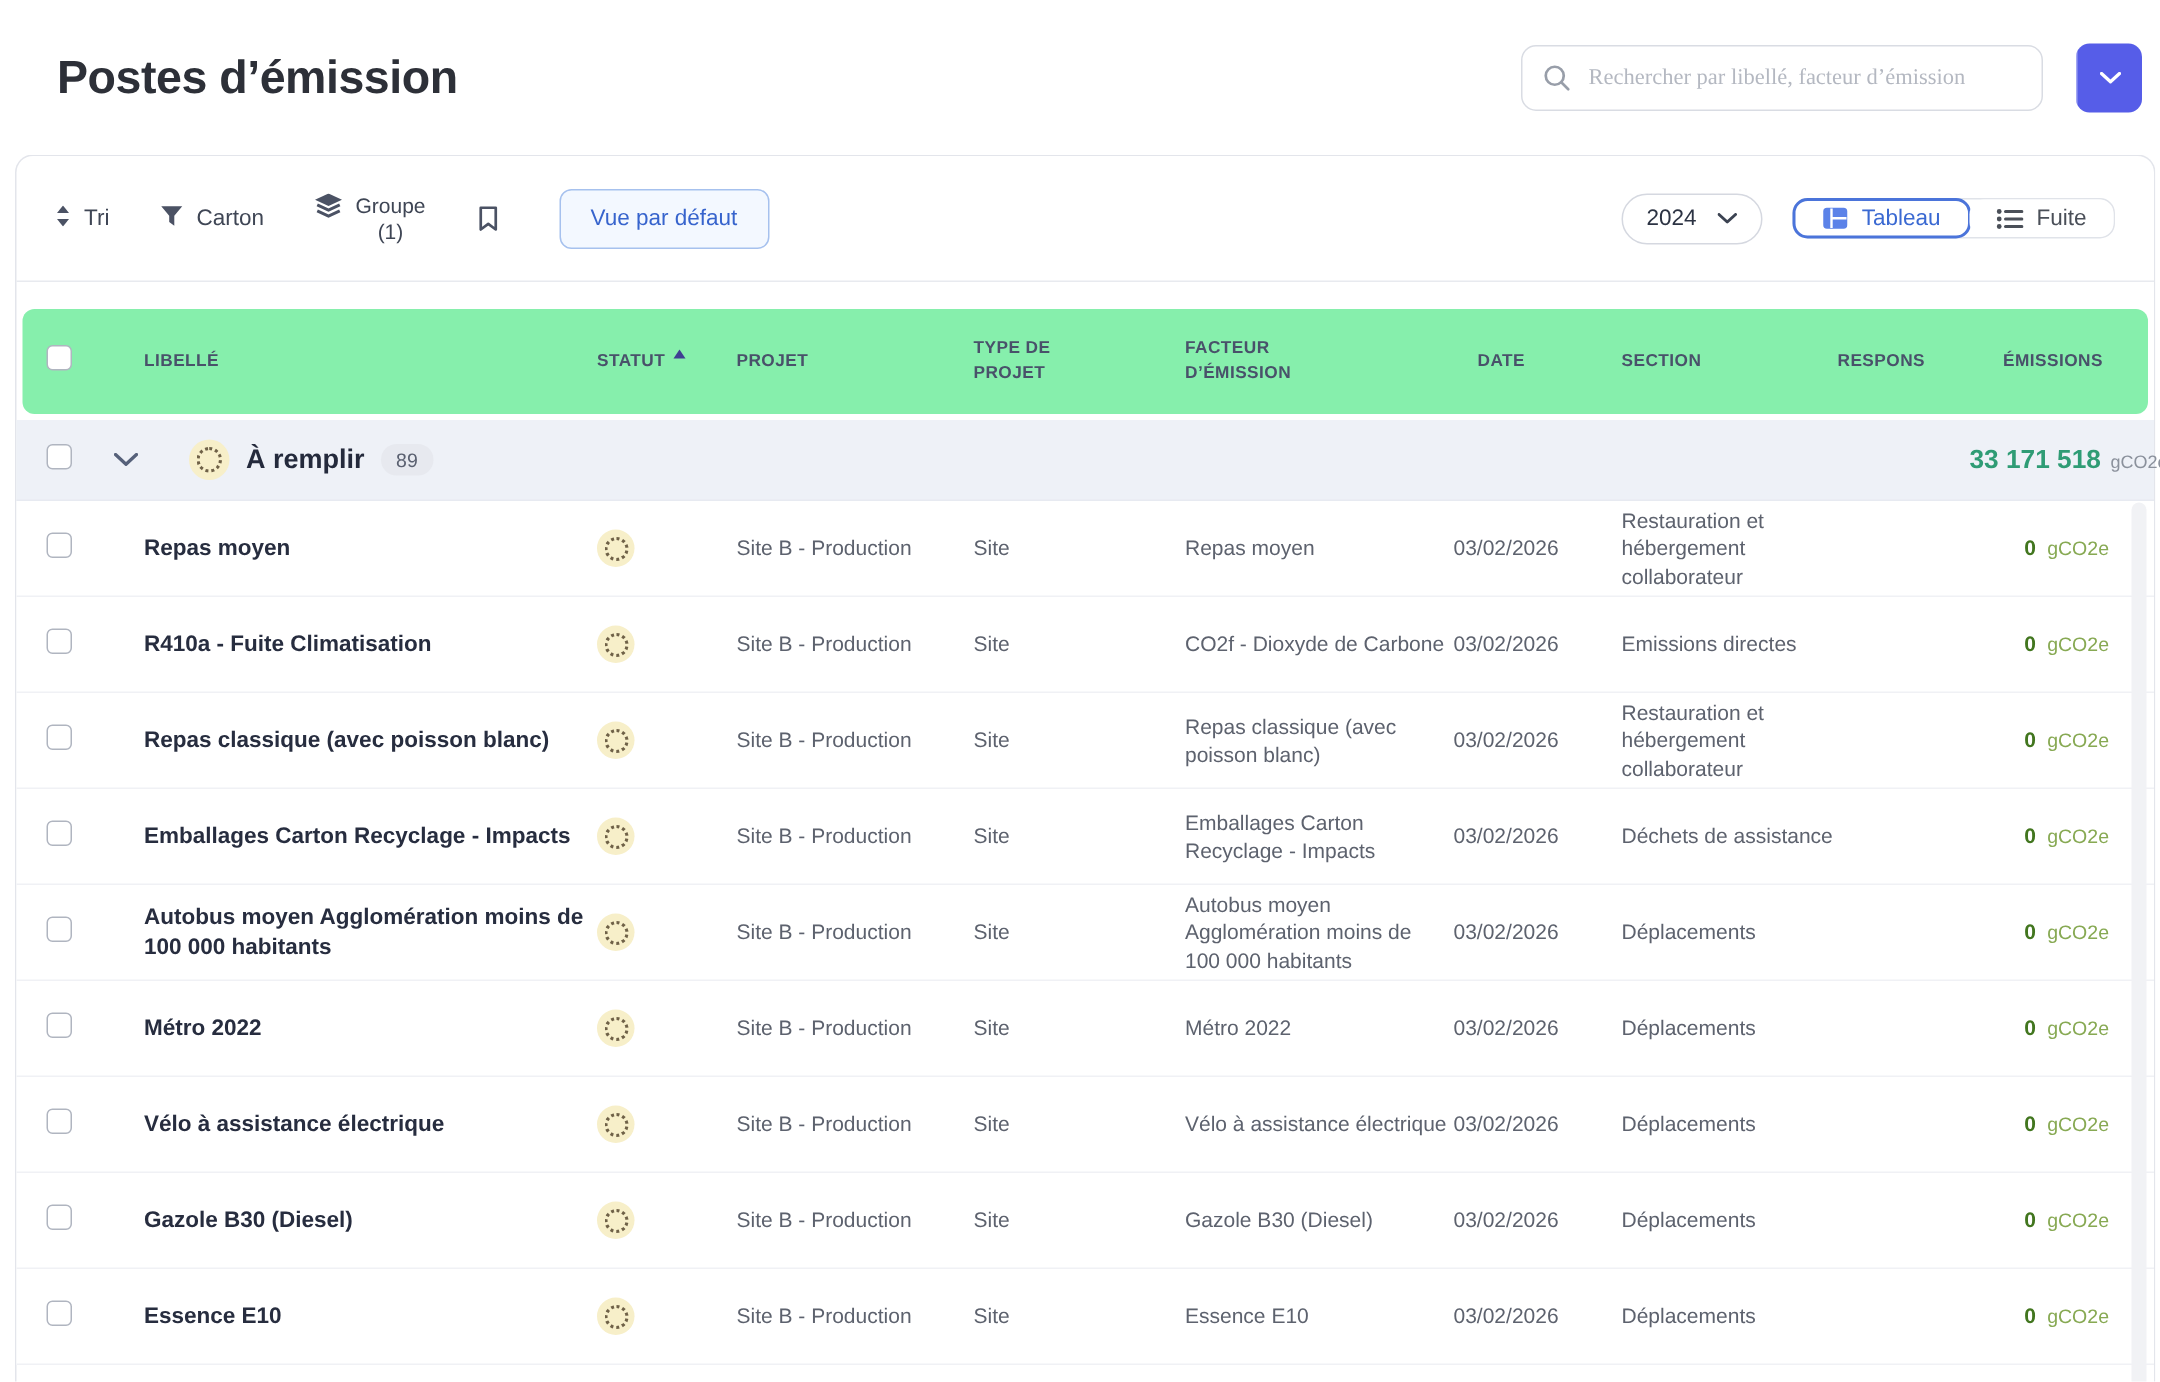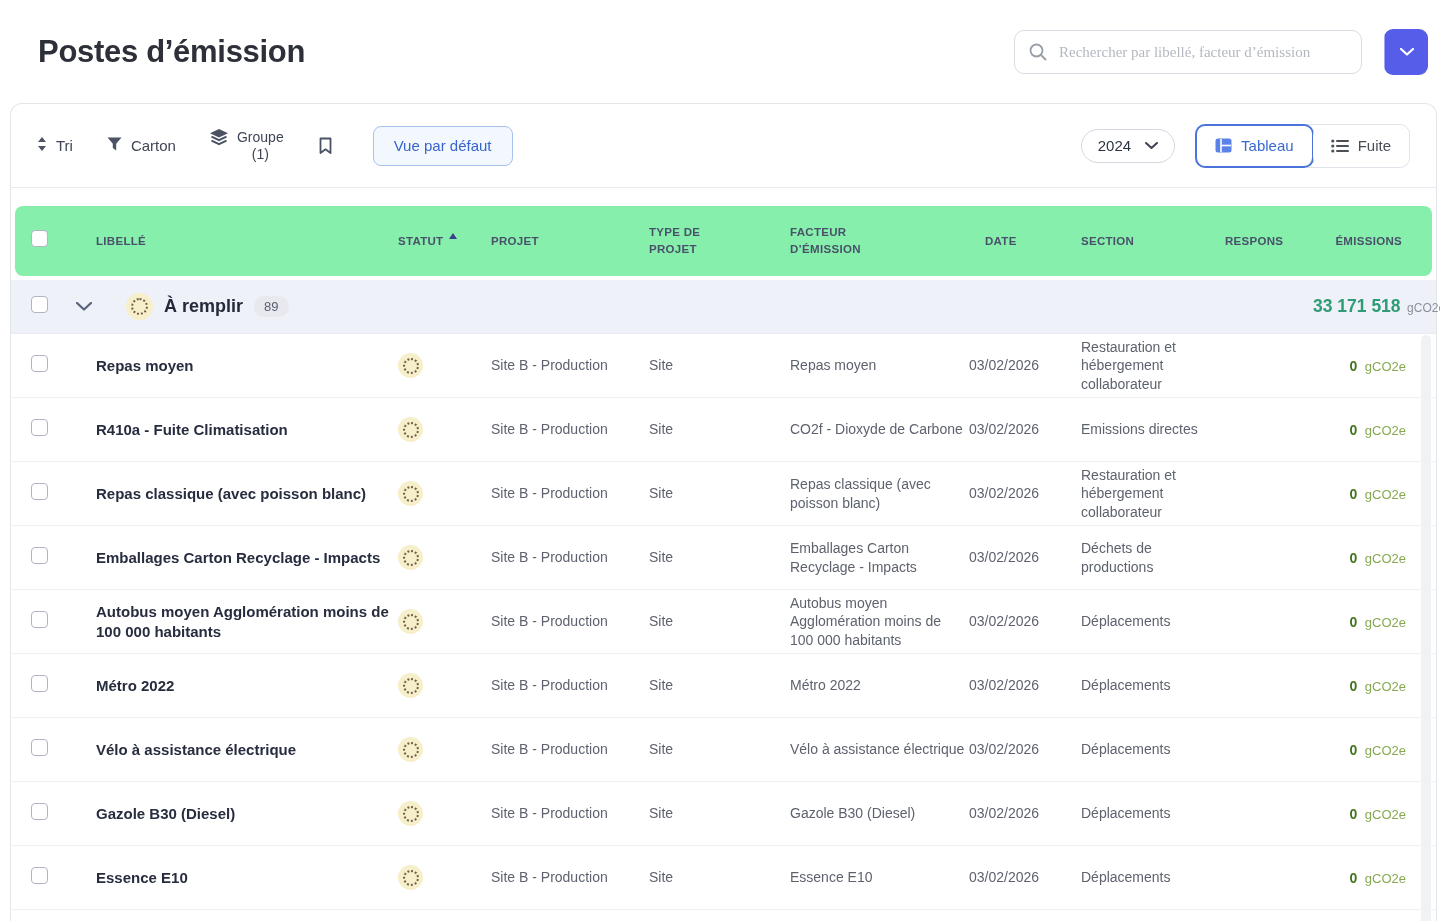--- a/index.html
+++ b/index.html
@@ -34,21 +34,21 @@
   .toolbar-left{display:flex;align-items:center;gap:34px}
   .tb-item{display:flex;align-items:flex-start;gap:9px;font-size:15px;color:#3f4655;cursor:pointer;
     background:none;border:none;font-family:Liberation Sans, sans-serif;padding:0}
   .tb-group-text{text-align:center;font-size:14px;line-height:1.15;color:#3f4655}
   .vue-btn{height:40px;padding:0 20px;background:#f3f8ff;border:1px solid #a6c1ee;color:#3764cd;
     font-size:15px;border-radius:8px;cursor:pointer;font-family:inherit;margin-left:6px}
   .toolbar-right{margin-left:auto;display:flex;align-items:center;gap:20px}
   .year-btn{height:34px;padding:0 16px;display:flex;align-items:center;gap:14px;
     border:1px solid #d5d8e0;border-radius:17px;font-size:15px;color:#2c3343;background:#fff;
     cursor:pointer;font-family:inherit}
-  .segmented{display:flex;align-items:stretch;border:1px solid #e0e3e9;border-radius:10px;height:44px}
+  .segmented{display:flex;align-items:stretch;border:1px solid #e0e3e9;border-radius:10px;height:27px}
   .seg{display:flex;align-items:center;gap:9px;padding:0 18px;font-size:15px;color:#4a4f58;
     background:#fff;border:none;border-radius:10px;cursor:pointer;font-family:inherit}
   .seg.active{border:2px solid #4b74da;color:var(--active-blue);margin:-1px}
   
   .grid{display:grid;grid-template-columns:38px 30px 292px 88px 158px 148px 182px 100px 158px 88px 1fr;
     align-items:center}
   .thead{margin:18px 4px 4px;padding-left:16px;background:#86efac;border-radius:8px;min-height:70px;
     font-size:11.5px;font-weight:700;letter-spacing:.3px;color:#49516a;line-height:1.45}
   .h-libelle{grid-column:2/4;padding-left:27px}
   .h-statut{grid-column:4;padding-left:7px;display:flex;align-items:flex-start;gap:6px}
@@ -292,21 +292,21 @@
       <input type="checkbox" class="cb" style="">
     </div>
     <div class="c-label">Emballages Carton Recyclage - Impacts</div>
     <div class="c-status">
       <span class="status-icon"></span>
     </div>
     <div class="c-projet sec">Site B - Production</div>
     <div class="c-type sec">Site</div>
     <div class="c-facteur sec">Emballages Carton Recyclage - Impacts</div>
     <div class="c-date sec">03/02/2026</div>
-    <div class="c-section sec">Déchets de productions</div>
+    <div class="c-section sec">Déchets de assistance</div>
     <div class="c-respons sec"></div>
     <div class="c-emissions">
       <span class="v">0</span>
       <span class="u">gCO2e</span>
     </div>
   </div>
 
   <div class="grid row">
     <div class="c-check">
       <input type="checkbox" class="cb" style="">

